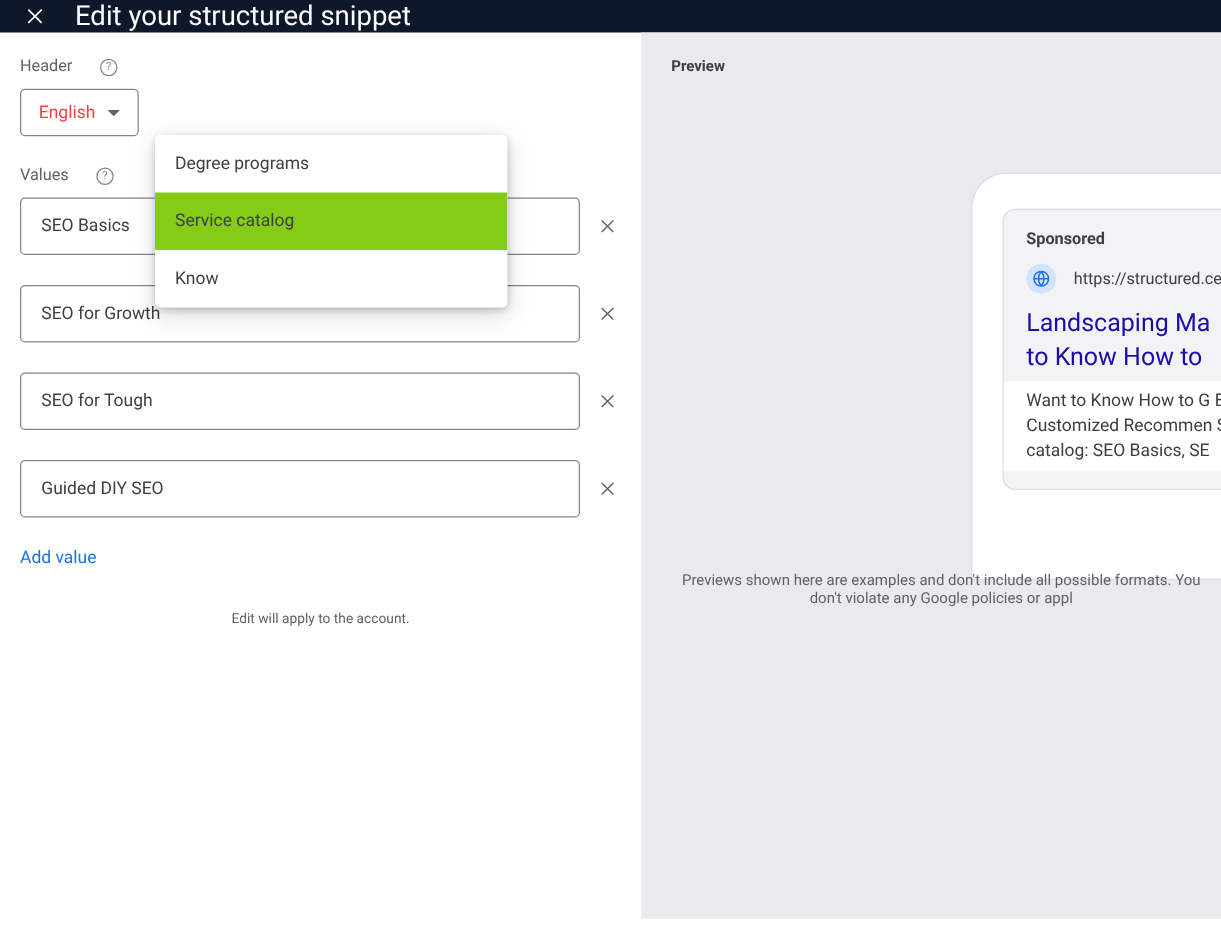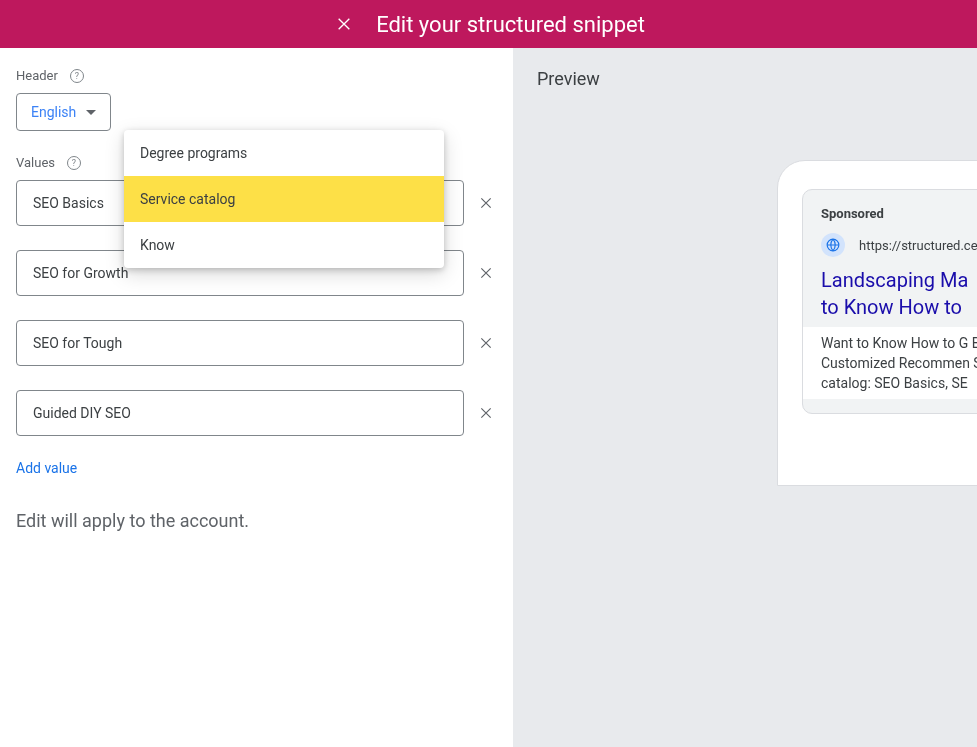--- a/index.html
+++ b/index.html
@@ -4,27 +4,26 @@
 <style>
 * { box-sizing: border-box; margin: 0; padding: 0; }
 body {
   font-family: 'Google Sans', Roboto, Arial, sans-serif;
   width: 977px;
   height: 747px;
   overflow: hidden;
   background: #fff;
 }
 .top-bar {
-  background: #be185d;
-  height: 48px;
+  background: #0f172a;
+  height: 26px;
   display: flex;
   align-items: center;
   padding: 0 16px;
   color: #fff;
-  justify-content: center;
 }
 .close-x {
   width: 24px; height: 24px;
   display: flex; align-items: center; justify-content: center;
   margin-right: 20px;
   cursor: pointer;
 }
 .close-x svg { width: 16px; height: 16px; stroke: #fff; stroke-width: 2; }
 .top-title { font-size: 22px; font-weight: 400; }
 .main { display: flex; height: calc(100% - 38px); }
@@ -34,40 +33,40 @@
   background: #e8eaed;
   padding: 20px 0 0 24px;
   position: relative;
   overflow: hidden;
 }
 .section-label {
   font-size: 13px;
   color: #5f6368;
   display: flex;
   align-items: center;
-  gap: 12px;
+  gap: 22px;
   margin-bottom: 10px;
 }
 .help-circle {
   width: 14px; height: 14px;
   border: 1.2px solid #80868b;
   border-radius: 50%;
   font-size: 9px;
   display: flex; align-items: center; justify-content: center;
   color: #80868b;
 }
 .lang-select {
   display: inline-flex;
   align-items: center;
   gap: 10px;
   border: 1px solid #80868b;
   border-radius: 4px;
   padding: 10px 14px;
   font-size: 14px;
-  color: #3b82f6;
+  color: #ef4444;
   cursor: pointer;
   margin-bottom: 24px;
 }
 .lang-select .arrow-down {
   width: 0; height: 0;
   border-left: 5px solid transparent;
   border-right: 5px solid transparent;
   border-top: 5px solid #5f6368;
 }
 .value-row {
@@ -93,44 +92,45 @@
 }
 .clear-btn svg { width: 14px; height: 14px; stroke: #5f6368; stroke-width: 2; }
 .add-link {
   color: #1a73e8;
   font-size: 14px;
   cursor: pointer;
   margin-top: 4px;
 }
 .edit-note {
   color: #5f6368;
-  font-size: 18px;
+  font-size: 11px;
   margin-top: 34px;
+  text-align: center;
 }
 .dropdown {
   position: absolute;
   top: 82px;
   left: 124px;
-  width: 320px;
+  width: 282px;
   background: #fff;
   border-radius: 4px;
   box-shadow: 0 2px 6px rgba(0,0,0,0.2), 0 6px 20px rgba(0,0,0,0.15);
   z-index: 10;
   overflow: hidden;
 }
 .dd-item {
   padding: 15px 16px;
   font-size: 14px;
   color: #3c4043;
   cursor: pointer;
 }
-.dd-item.selected { background: #fde047; }
+.dd-item.selected { background: #84cc16; }
 .preview-title {
-  font-size: 18px;
-  font-weight: 400;
+  font-size: 12px;
+  font-weight: 700;
   color: #3c4043;
   margin-bottom: 34px;
 }
 .phone-frame {
   position: absolute;
   top: 112px;
   left: 264px;
   width: 360px;
   height: 326px;
   background: #fff;
@@ -282,14 +282,18 @@
         <div class="ad-headline">
           <div>Landscaping Ma</div>
           <div>to Know How to </div>
         </div>
         <div class="ad-body-wrap">
           <div class="ad-body">Want to Know How to G Business? Take Our Fre Customized Recommen Scorecard for Landscap catalog: SEO Basics, SE</div>
         </div>
       </div>
     </div>
 
+    <div class="preview-disclaimer">
+      <div>Previews shown here are examples and don't include all possible formats. You</div>
+      <div>don't violate any Google policies or appl</div>
+    </div>
   </div>
 </div>
 
 </body></html>

